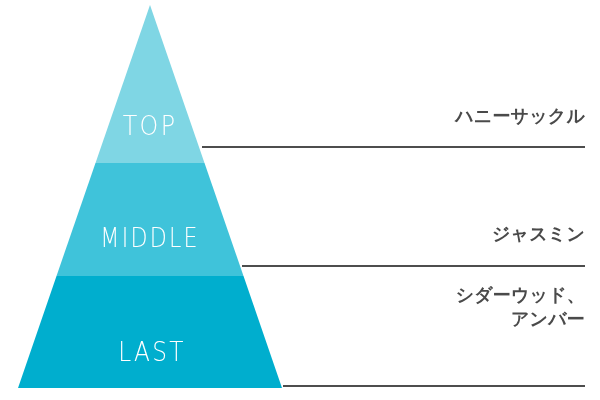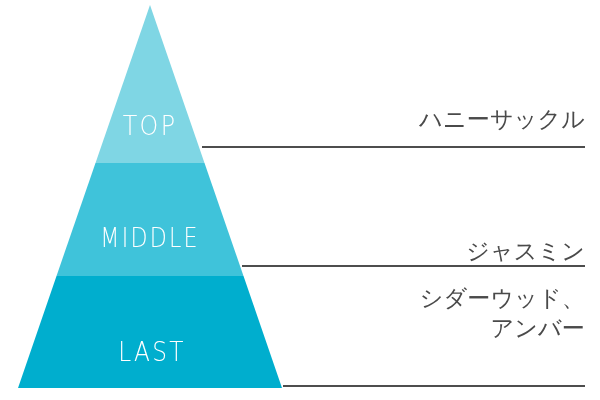--- a/index.html
+++ b/index.html
@@ -76,29 +76,29 @@
   #connector-2 { left: 242px; top: 265px; width: 343px; }
   #connector-3 { left: 283px; top: 385px; width: 302px; }
 
   
   .note {
     position: absolute;
     right: 15px;
     text-align: right;
     color: #4a4a4a;
     font-family: "DejaVu Sans", "Liberation Sans", sans-serif;
-    font-weight: normal;
-    font-size: 23px;
+    font-weight: bold;
+    font-size: 18px;
     letter-spacing: 0.01em;
     line-height: 1.32;
     white-space: pre-line;
     -webkit-font-smoothing: antialiased;
   }
   #note-top    { top: 104px; }
-  #note-middle { top: 236px; }
+  #note-middle { top: 222px; }
   #note-last   { top: 283px; margin-left: 48px; }
 </style>
 </head>
 <body>
 
 <div id="stage" style="background: rgb(255, 255, 255);">
 
   <div id="pyramid-wrap">
     <svg id="pyramid-svg" viewBox="0 0 310 400" xmlns="http://www.w3.org/2000/svg">
 

